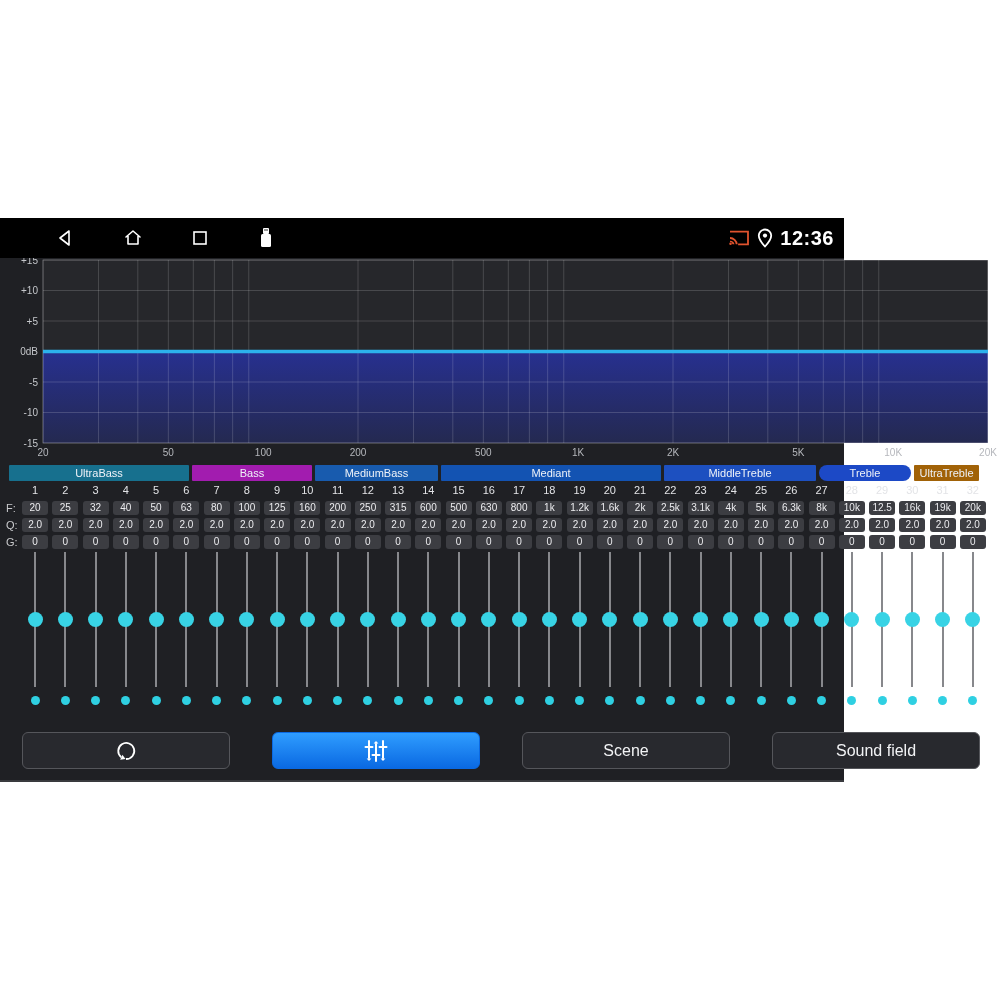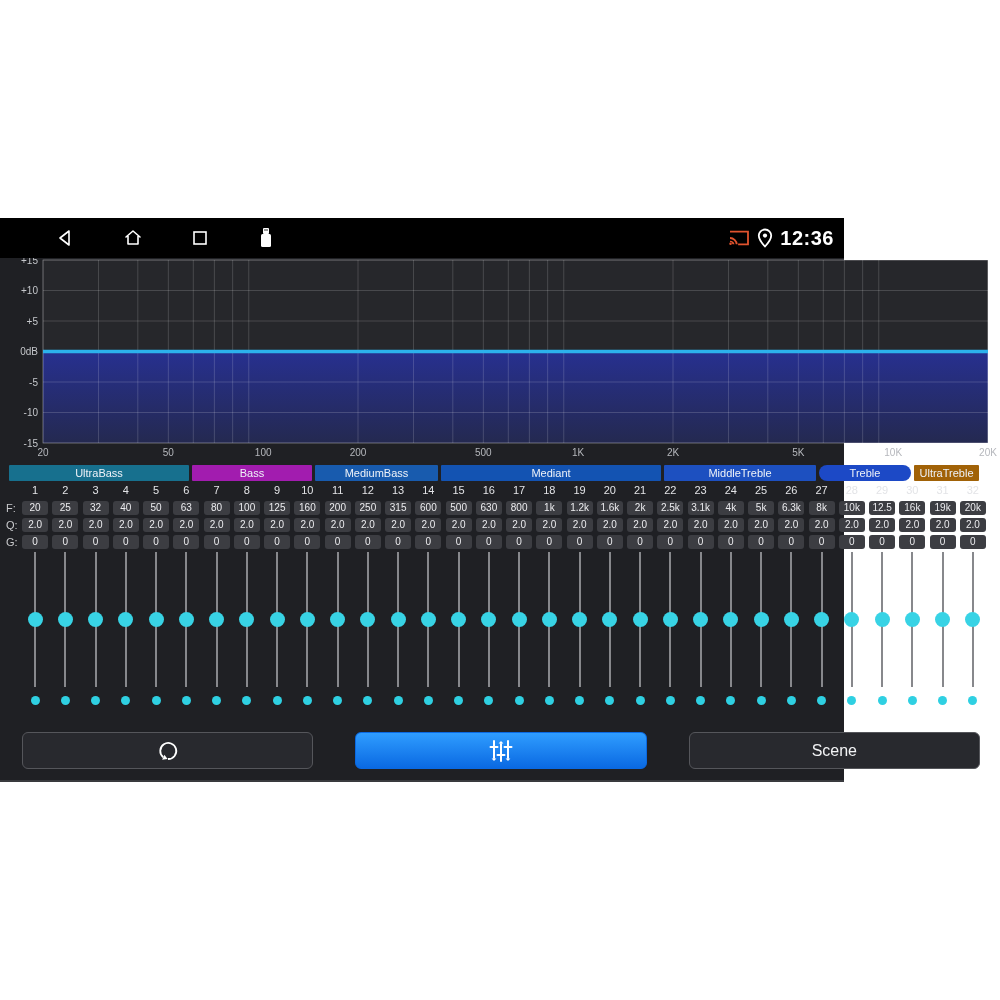--- a/index.html
+++ b/index.html
@@ -556,16 +556,19 @@
             <path d="M13 2 l-2.4 2.6 h4.8 Z" fill="#fff" stroke="none"></path>
             <line x1="20" y1="2" x2="20" y2="19"></line>
               <line x1="16.5" y1="8" x2="23.5" y2="8"></line>
             <path d="M20 22 l-2.4 -2.6 h4.8 Z" fill="#fff" stroke="none"></path>
           </g>
         </svg>
       </div>
       <div class="btn">
         <span>Scene</span>
       </div>
+      <div class="btn">
+        <span>Sound field</span>
+      </div>
     </div>
 
   </div>
 </div>
 
 </body></html>

